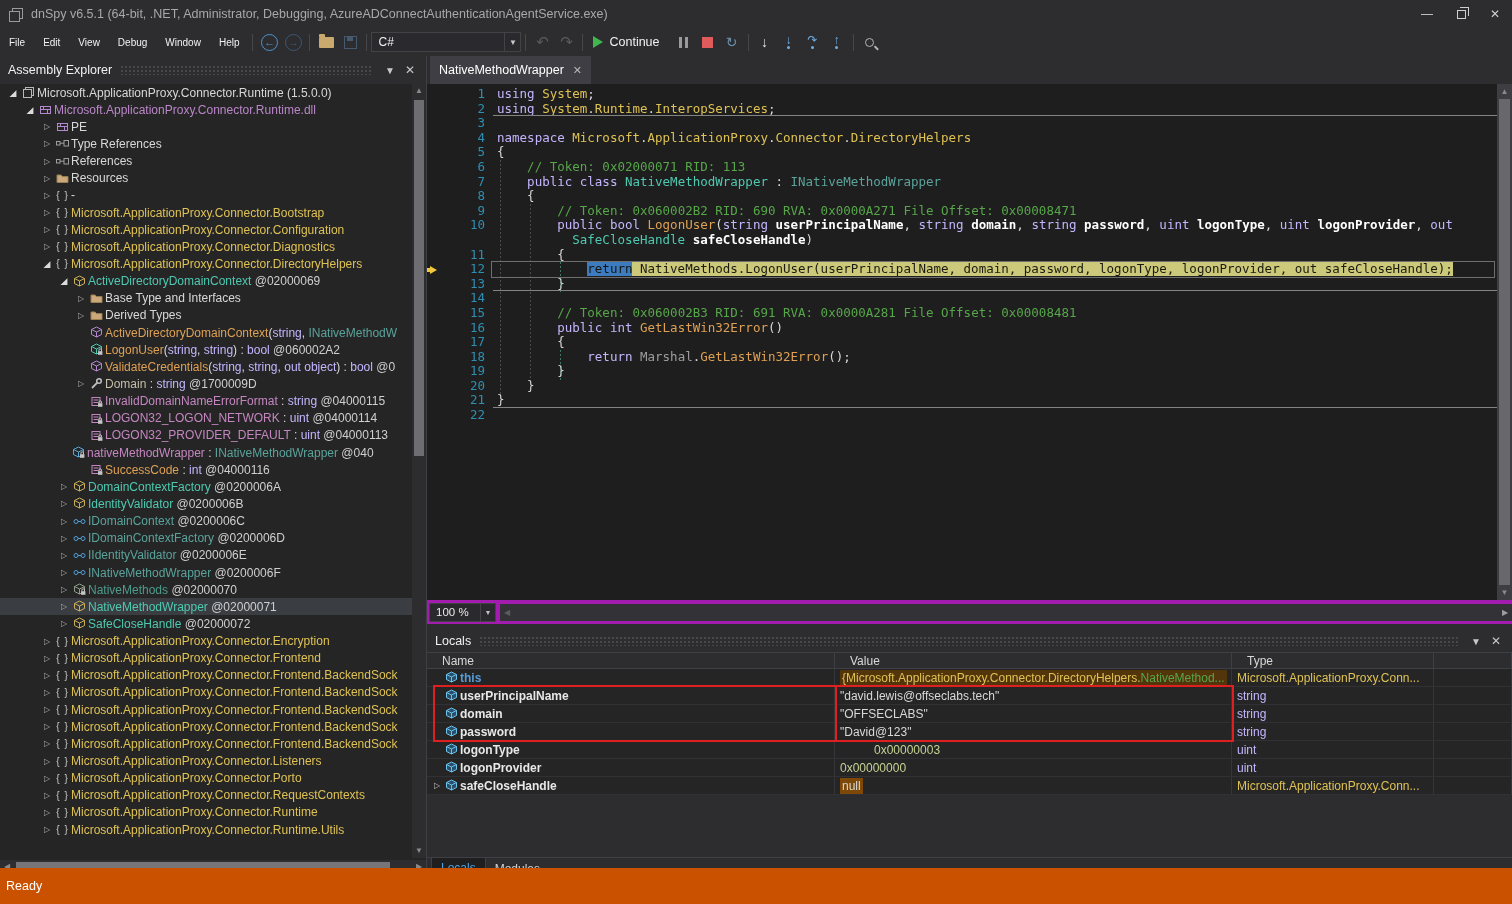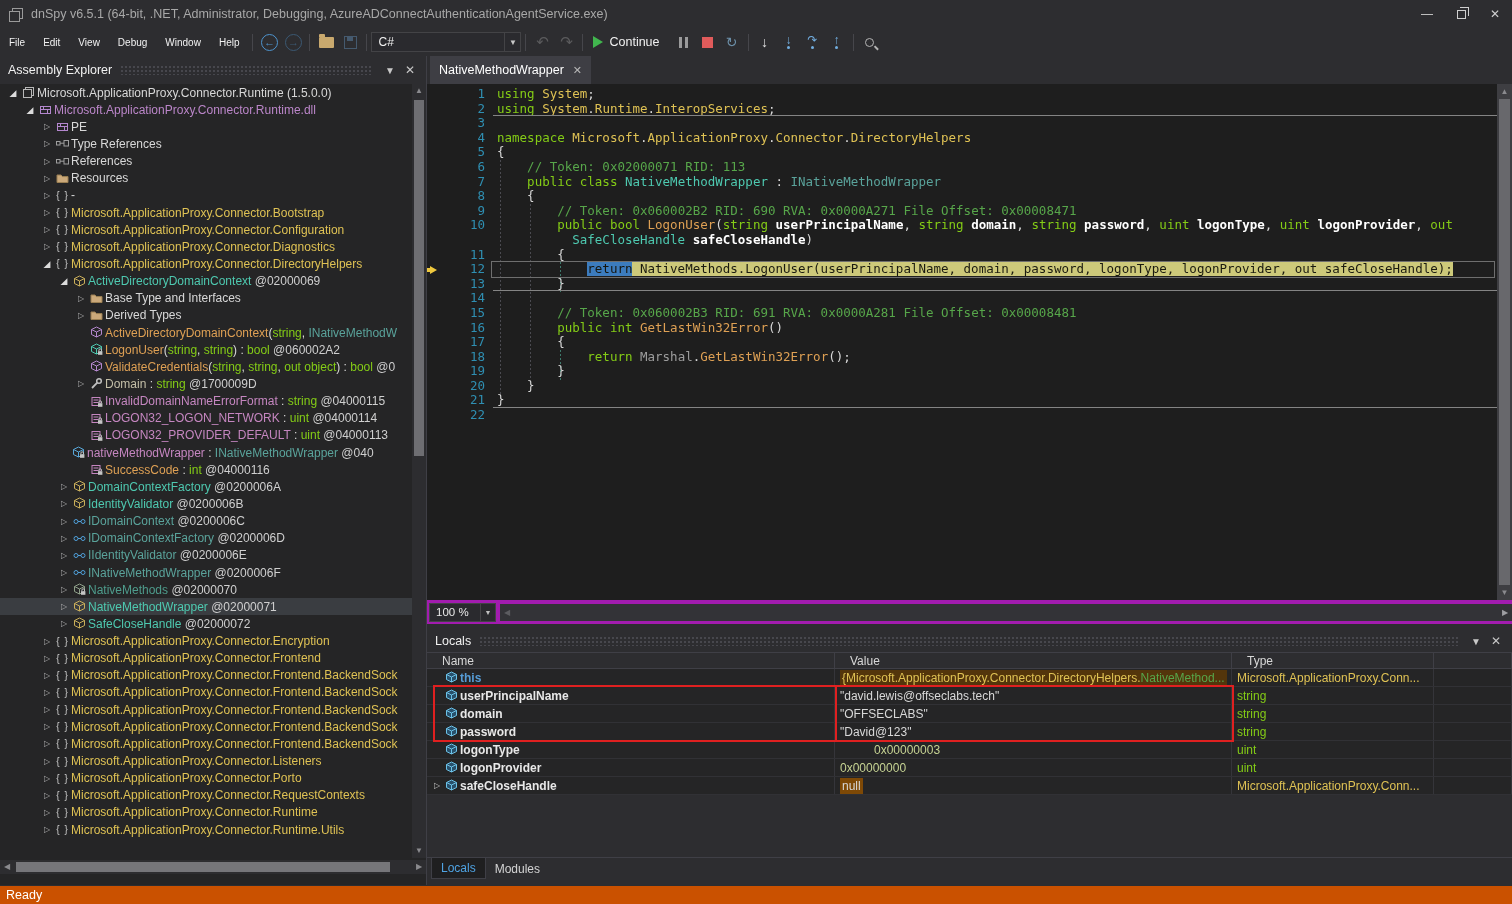--- a/index.html
+++ b/index.html
@@ -120,25 +120,25 @@
   .lname { font-weight:bold; color:#E8E8E8; }
   .lname.kw { color:#569CD6; }
   .vhl { padding:1px 2px; }
   .red-overlay { position:absolute; left:6px; top:61px; width:801px; height:57px; border:2px solid #E02020; pointer-events:none; }
   .red-overlay::after { content:""; position:absolute; left:400px; top:0; bottom:0; width:2px; background:#E02020; }
   .locals-tabs { position:absolute; left:0; bottom:6px; height:22px; right:0; display:flex; align-items:stretch; border-top:1px solid #3F3F46; background:#2D2D30; padding-left:4px; }
   .ltab { font-size:12px; display:flex; align-items:center; padding:0 9px; color:#D4D4D4; }
   .ltab.active { background:#1F1F20; color:#4FA3E3; border:1px solid #3F3F46; border-top:none; }
 
   
-  .statusbar { position:absolute; left:0; right:0; bottom:0; height:18px; background:#CA5100; display:flex; align-items:center; }
+  .statusbar { position:absolute; left:0; right:0; bottom:0; height:36px; background:#CA5100; display:flex; align-items:center; }
   .statusbar span { font-size:12.5px; color:#FFFFFF; padding-left:6px; }
 
   
-  .s-k{color:#84cc16} .s-cls{color:#4EC9B0} .s-clsd{color:#4E9C8C} .s-int{color:#5AA39B}
+  .s-k{color:#c4b5fd} .s-cls{color:#4EC9B0} .s-clsd{color:#4E9C8C} .s-int{color:#5AA39B}
   .s-ns{color:#DFC254} .s-m{color:#DEA054} .s-c{color:#57A64A} .s-w{color:#D8D8D8}
   .s-p{color:#FFFFFF;font-weight:bold} .s-f{color:#C586C0} .s-num{color:#C6D393}
   .s-addr{color:#CFCFCF} .s-dim{color:#9D9D9D} .s-mod{color:#BB86C9} .s-prop{color:#C4BFA8}
 </style>
 </head>
 <body>
 
 <div class="app">
 
   <div class="titlebar">

